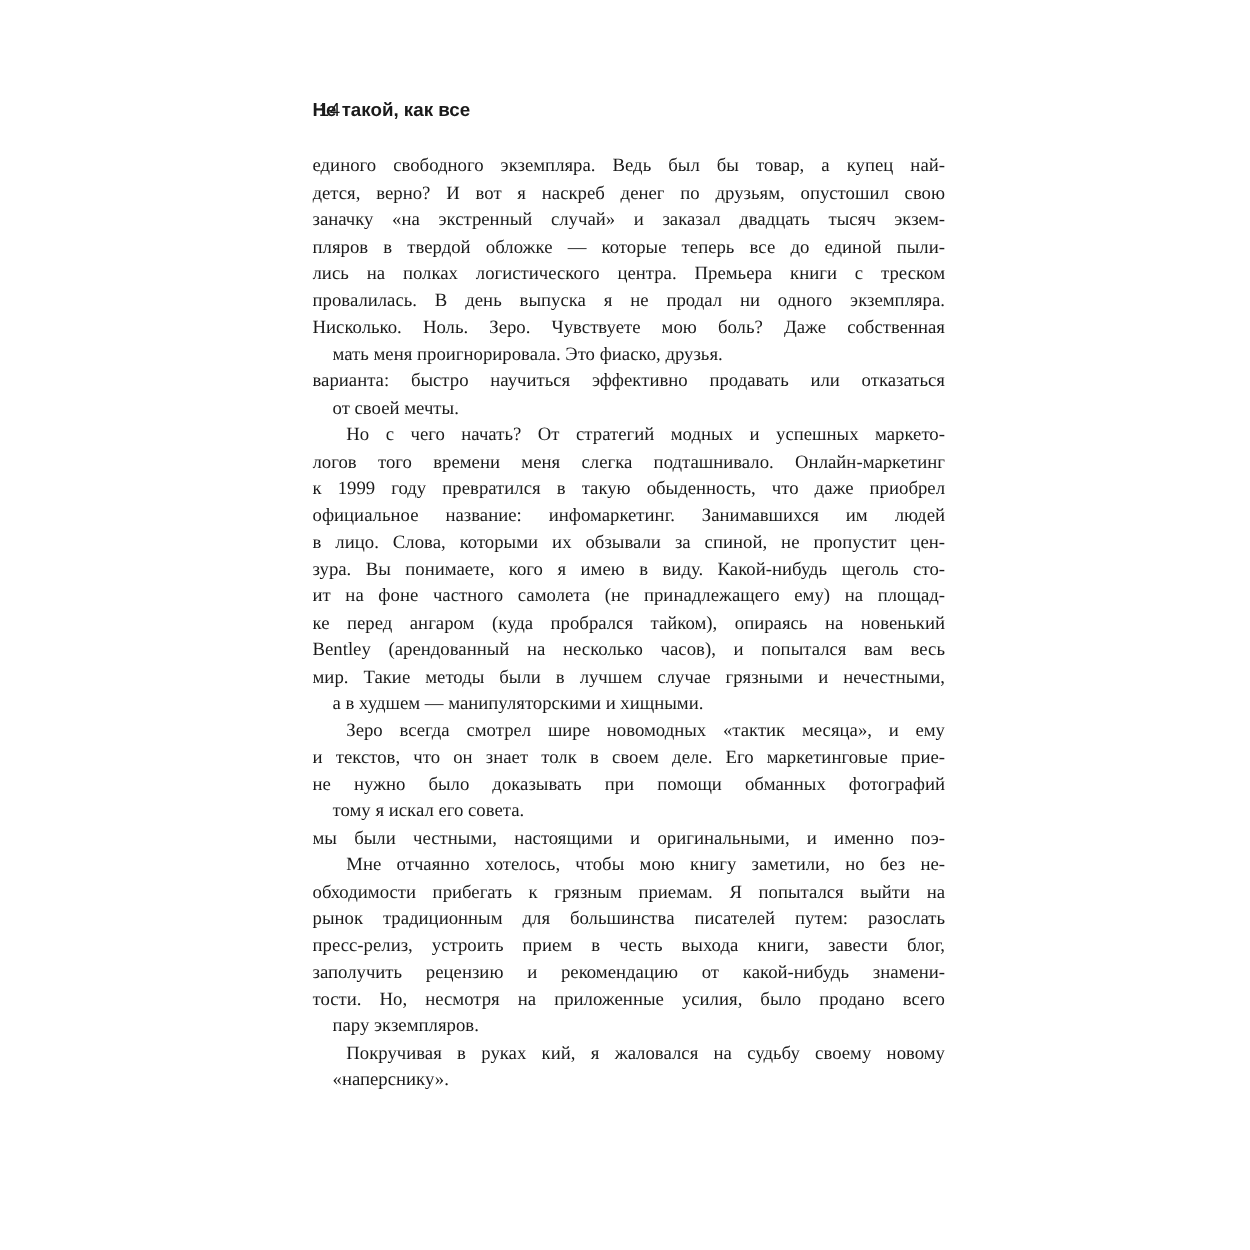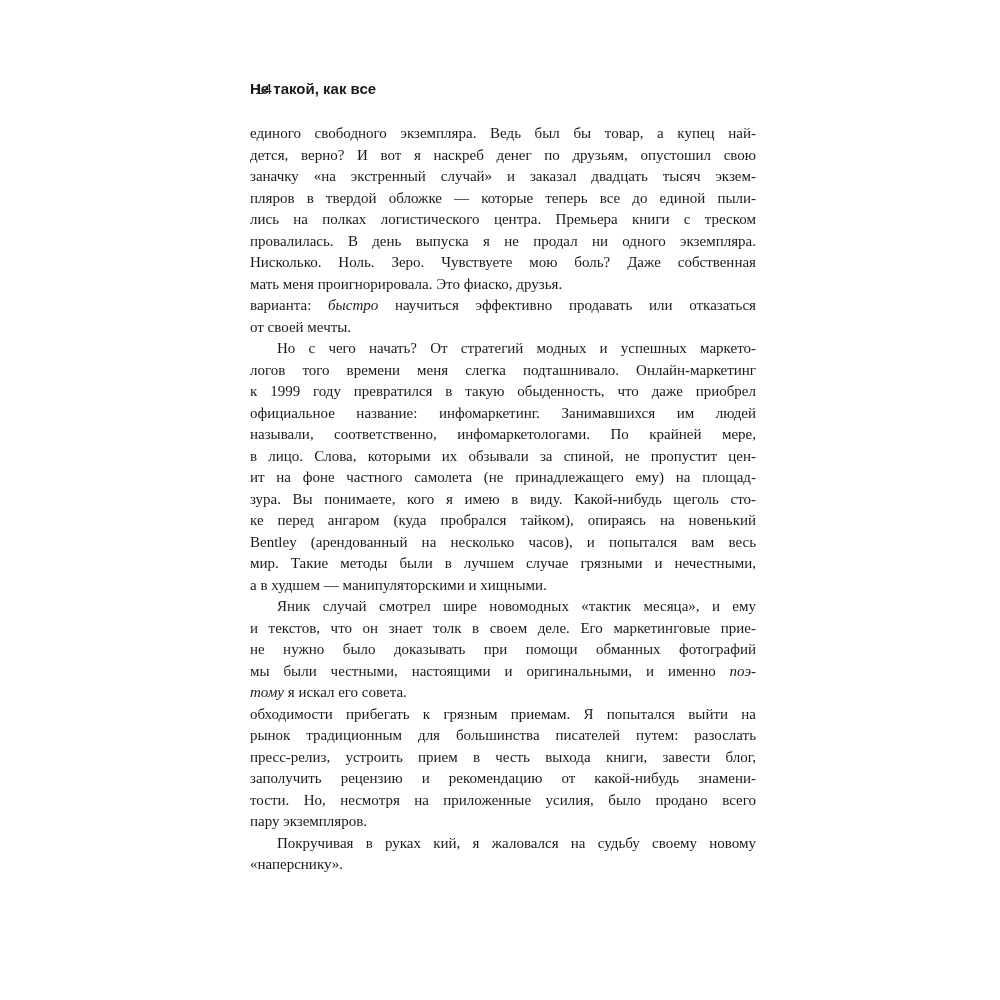--- a/index.html
+++ b/index.html
@@ -55,26 +55,26 @@
   }
   .text-line {
     text-align: justify;
     text-align-last: justify;
     max-height: 21.5px;
     overflow: hidden;
     white-space: normal;
   }
   .text-line.last {
     text-align-last: left;
+    margin-left: 16px;
   }
   .text-line.indent {
     text-indent: 27px;
   }
   .italic {
-    font-style: italic;
   }
 </style>
 </head>
 <body>
 
 <div class="book-page">
   <div class="page-header">
     <span class="page-number">14</span>
     <span class="running-head">Не такой, как все</span>
   </div>
@@ -91,37 +91,37 @@
       </div>
       <div class="paragraph">
         <div class="text-line"><span>варианта: </span><span class="italic">быстро</span><span> научиться эффективно продавать или отказаться</span></div>
         <div class="text-line last"><span>от своей мечты.</span></div>
       </div>
       <div class="paragraph">
         <div class="text-line indent"><span>Но с чего начать? От стратегий модных и успешных маркето-</span></div>
         <div class="text-line"><span>логов того времени меня слегка подташнивало. Онлайн-маркетинг</span></div>
         <div class="text-line"><span>к 1999 году превратился в такую обыденность, что даже приобрел</span></div>
         <div class="text-line"><span>официальное название: инфомаркетинг. Занимавшихся им людей</span></div>
-        <div class="text-line"><span>называли, соответственно, инфомаркетологами. По крайней мере,</span></div>
         <div class="text-line"><span>в лицо. Слова, которыми их обзывали за спиной, не пропустит цен-</span></div>
+        <div class="text-line"><span>зура. Вы понимаете, кого я имею в виду. Какой-нибудь щеголь сто-</span></div>
         <div class="text-line"><span>ит на фоне частного самолета (не принадлежащего ему) на площад-</span></div>
-        <div class="text-line"><span>зура. Вы понимаете, кого я имею в виду. Какой-нибудь щеголь сто-</span></div>
         <div class="text-line"><span>ке перед ангаром (куда пробрался тайком), опираясь на новенький</span></div>
         <div class="text-line"><span>Bentley (арендованный на несколько часов), и попытался вам весь</span></div>
         <div class="text-line"><span>мир. Такие методы были в лучшем случае грязными и нечестными,</span></div>
         <div class="text-line last"><span>а в худшем — манипуляторскими и хищными.</span></div>
       </div>
       <div class="paragraph">
-        <div class="text-line indent"><span>Яник случай смотрел шире новомодных «тактик месяца», и ему</span></div>
+        <div class="text-line indent"><span>Зеро всегда смотрел шире новомодных «тактик месяца», и ему</span></div>
         <div class="text-line"><span>и текстов, что он знает толк в своем деле. Его маркетинговые прие-</span></div>
         <div class="text-line"><span>не нужно было доказывать при помощи обманных фотографий</span></div>
+        <div class="text-line last"><span class="italic">тому</span><span> я искал его совета.</span></div>
         <div class="text-line"><span>мы были честными, настоящими и оригинальными, и именно </span><span class="italic">поэ-</span></div>
-        <div class="text-line last"><span class="italic">тому</span><span> я искал его совета.</span></div>
       </div>
       <div class="paragraph">
+        <div class="text-line indent"><span>Мне отчаянно хотелось, чтобы мою книгу заметили, но без не-</span></div>
         <div class="text-line"><span>обходимости прибегать к грязным приемам. Я попытался выйти на</span></div>
         <div class="text-line"><span>рынок традиционным для большинства писателей путем: разослать</span></div>
         <div class="text-line"><span>пресс-релиз, устроить прием в честь выхода книги, завести блог,</span></div>
         <div class="text-line"><span>заполучить рецензию и рекомендацию от какой-нибудь знамени-</span></div>
         <div class="text-line"><span>тости. Но, несмотря на приложенные усилия, было продано всего</span></div>
         <div class="text-line last"><span>пару экземпляров.</span></div>
       </div>
       <div class="paragraph">
         <div class="text-line indent"><span>Покручивая в руках кий, я жаловался на судьбу своему новому</span></div>
         <div class="text-line last"><span>«наперснику».</span></div>

